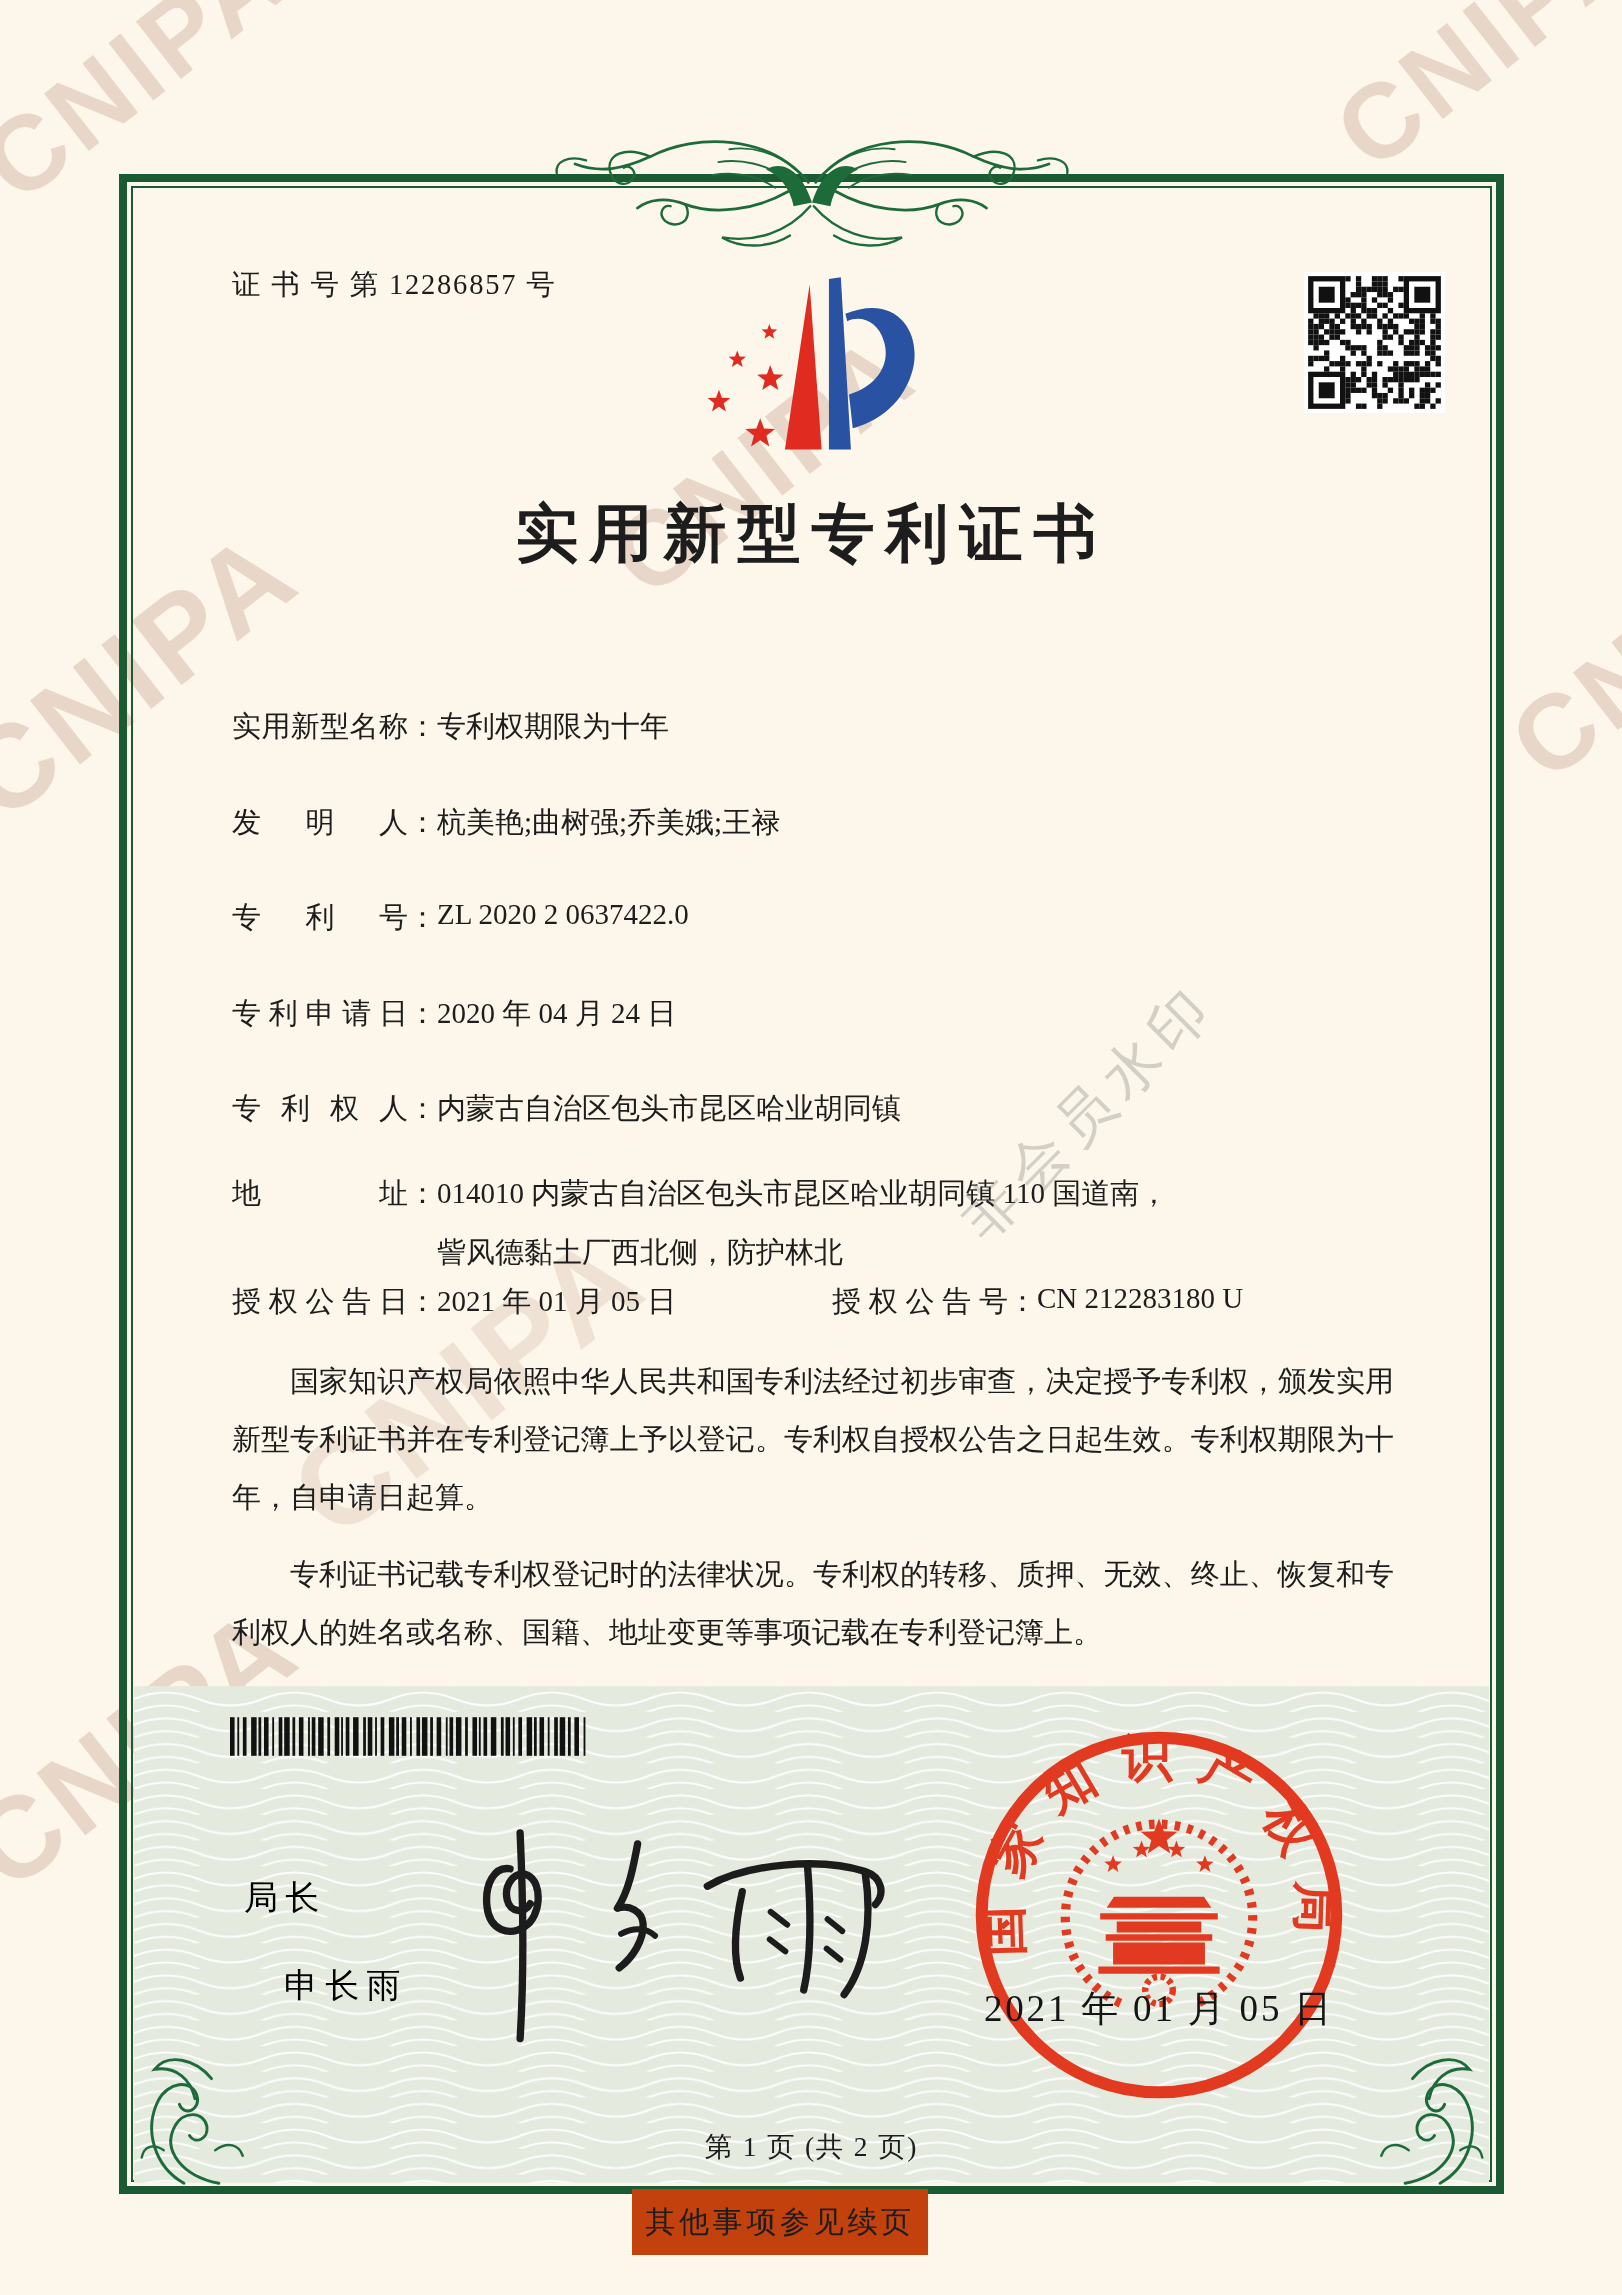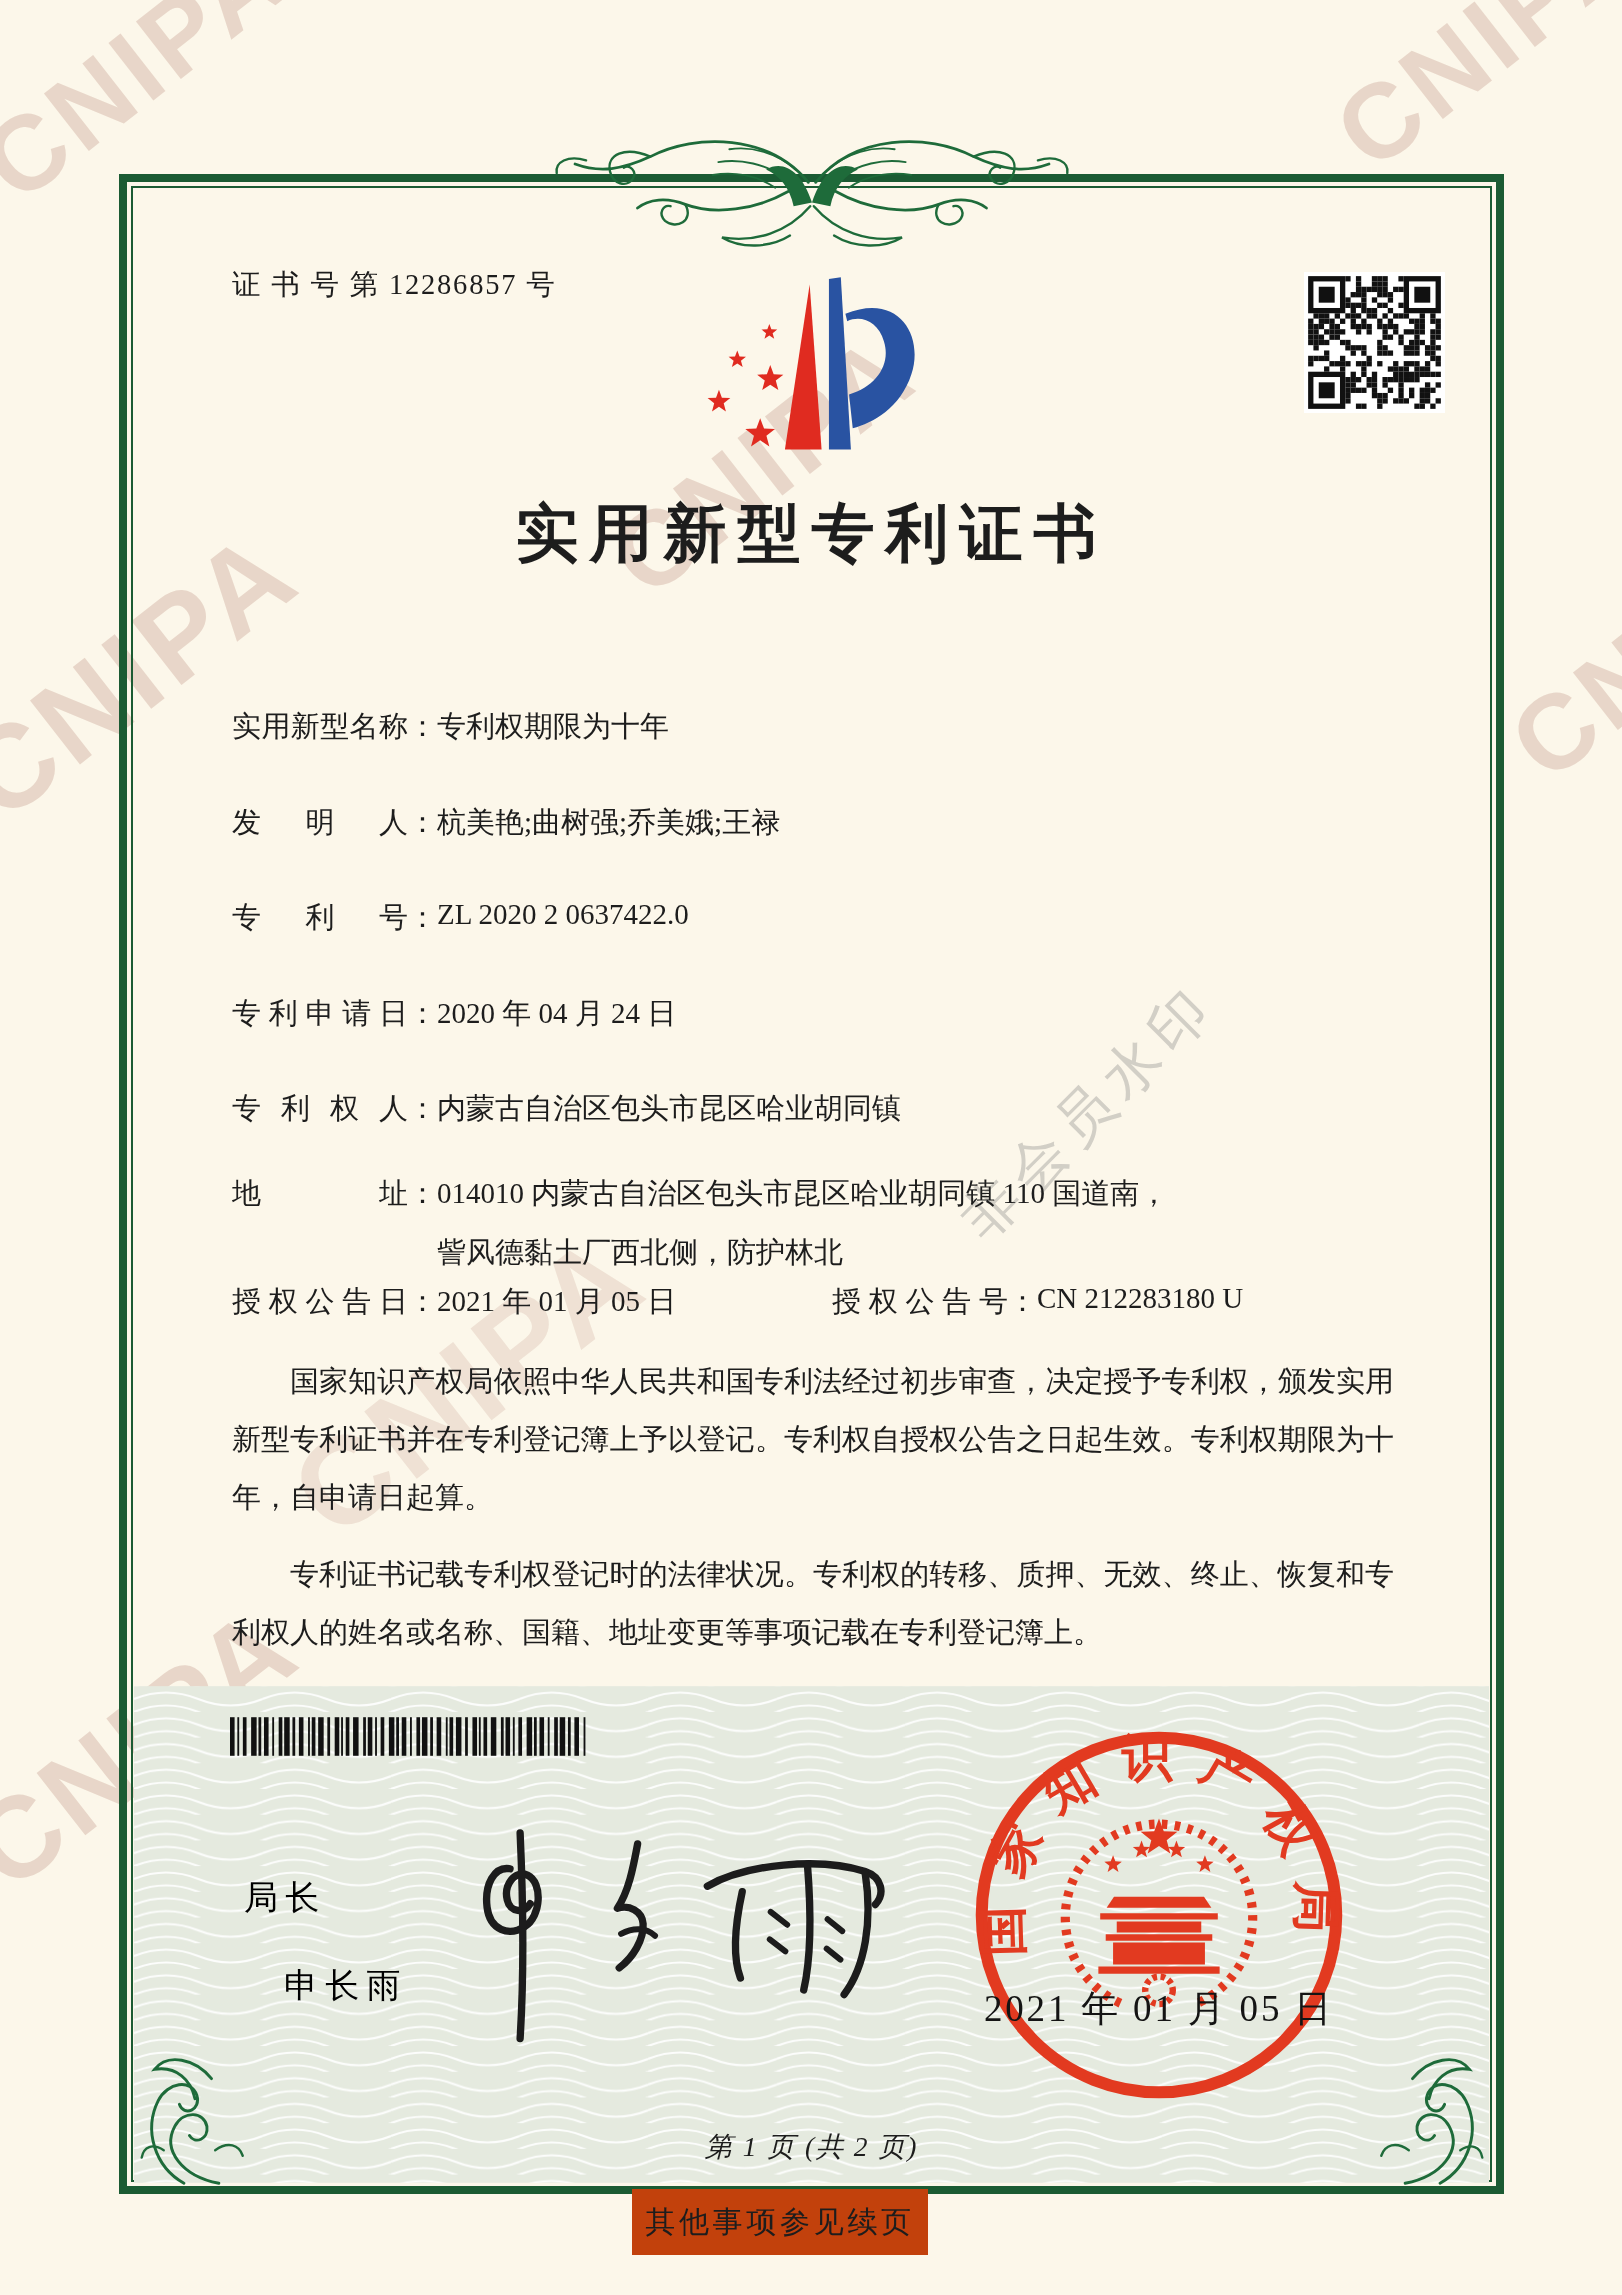--- a/index.html
+++ b/index.html
@@ -55,21 +55,21 @@
     font-family:"Liberation Sans","DejaVu Sans",sans-serif;
     font-size:34px;letter-spacing:7.3px;color:#000000;
   }
   .officer .name{margin-top:42px;margin-left:40px;}
   .sealdate{
     position:absolute;left:984px;top:1984px;font-size:37px;color:#141414;
     letter-spacing:2.8px;white-space:nowrap;z-index:7;
   }
   .pageno{
     position:absolute;left:119px;top:2129px;width:1385px;text-align:center;
-    font-size:27.5px;letter-spacing:1.8px;z-index:6;font-style:italic;
+    font-size:27.5px;letter-spacing:1.8px;z-index:6;
   }
   .contbox{
     position:absolute;left:632px;top:2189px;width:296px;height:66px;
     background:#c2410c;display:flex;align-items:center;justify-content:center;
     z-index:3;
   }
   .contbox span{font-size:30px;letter-spacing:3.7px;}
   .svgdeco{position:absolute;z-index:5;}
 </style>
 </head>

